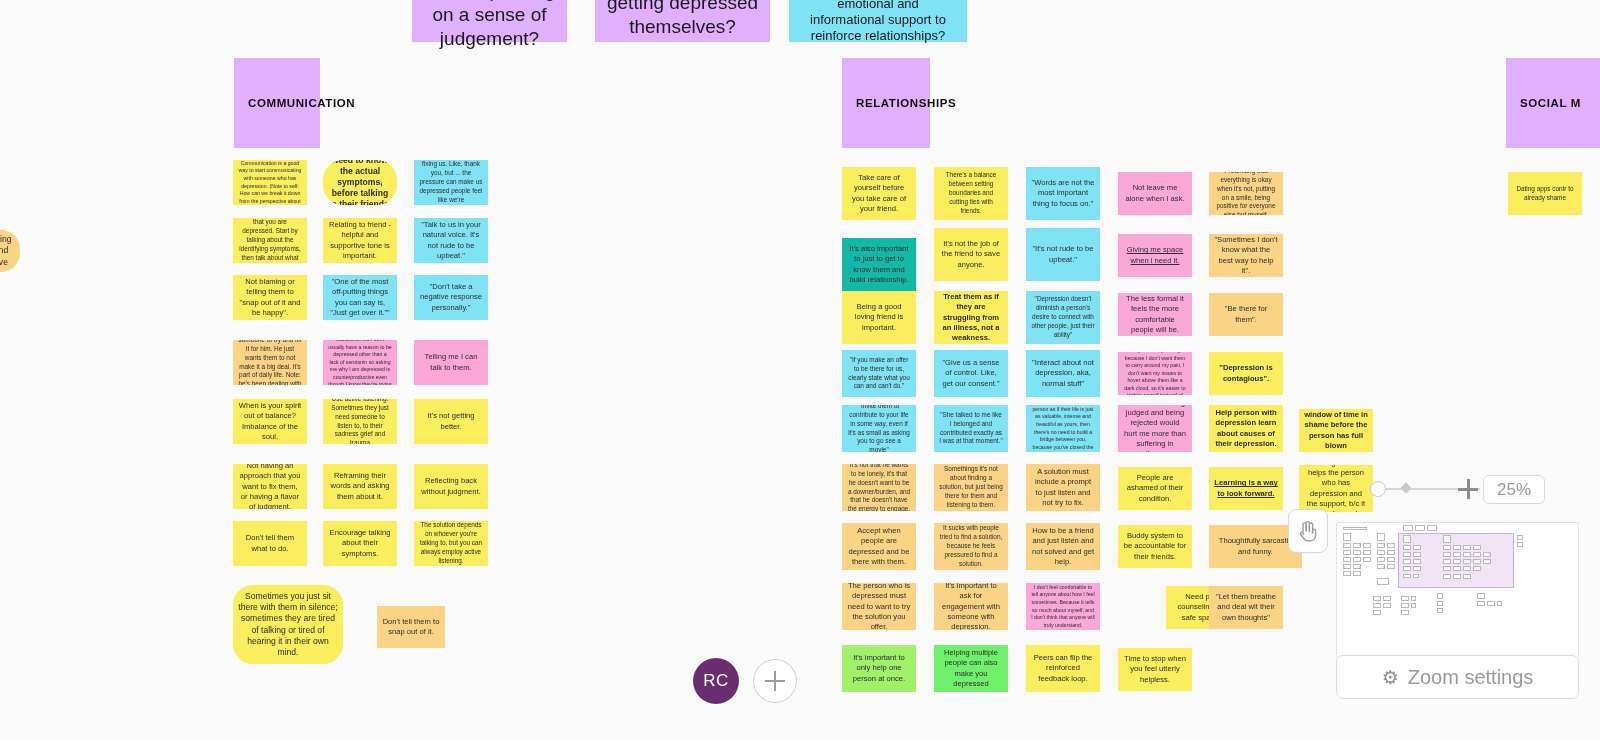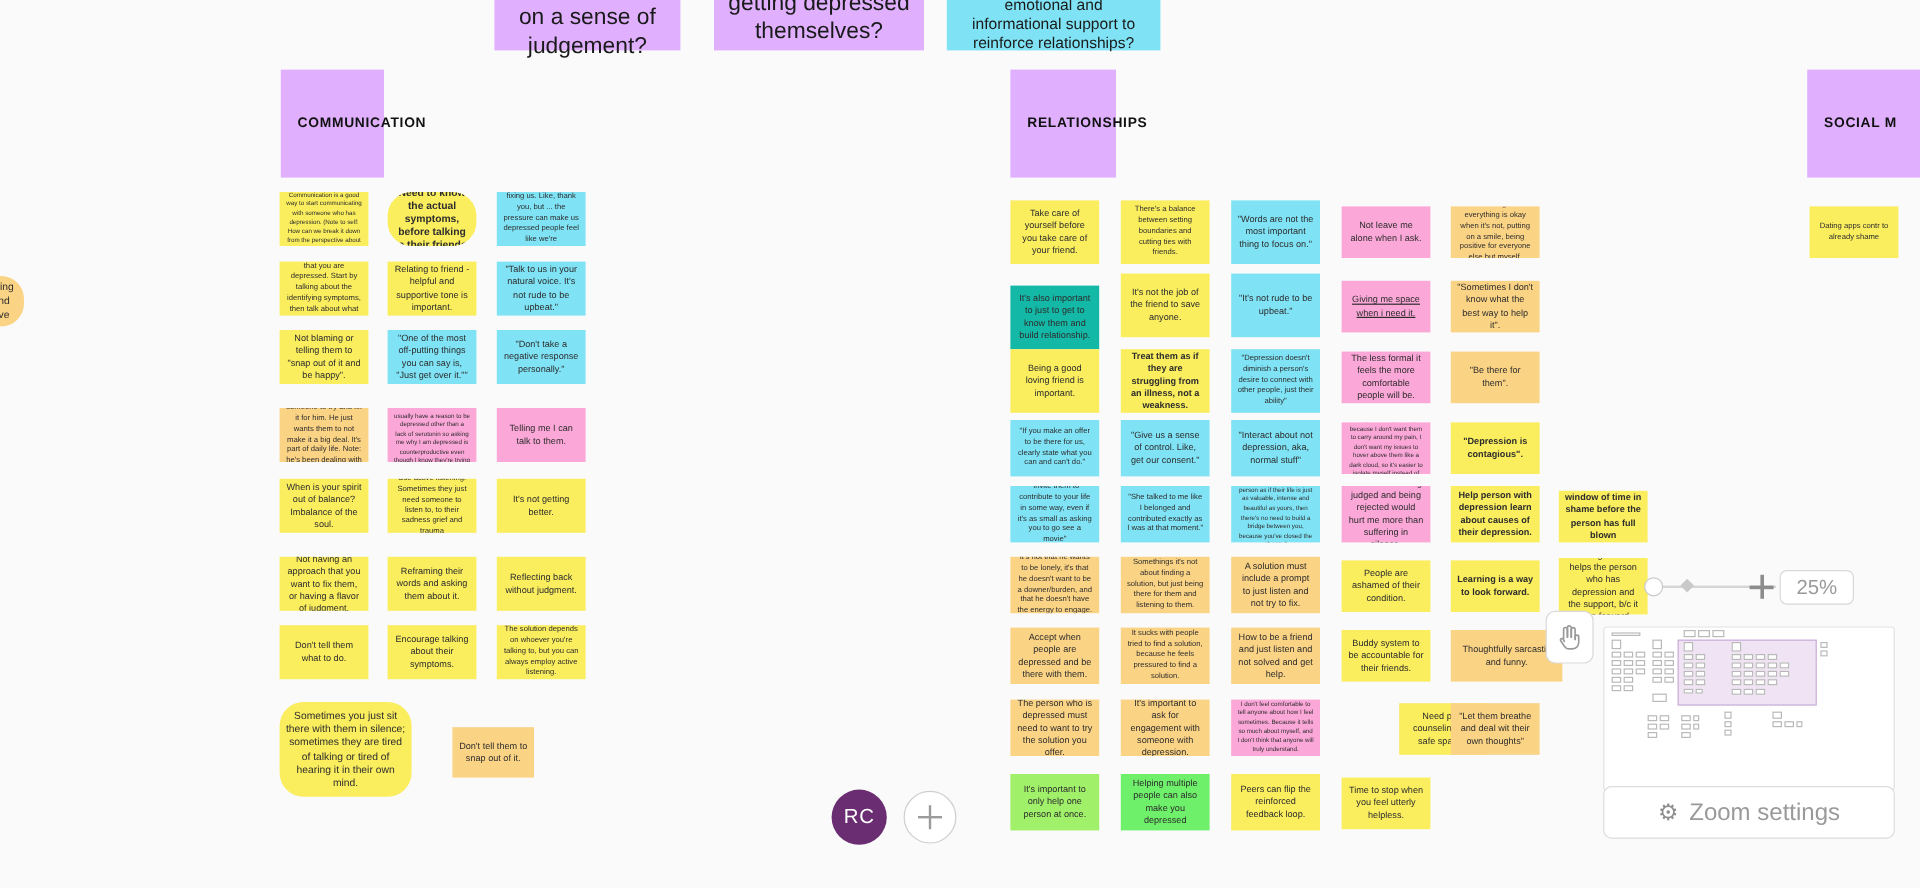--- a/index.html
+++ b/index.html
@@ -357,21 +357,21 @@
     </div>
   <div class="note sz-s" style="left:934px; top:464px; width:74px; height:47px; background:#fbd385;">
       <span>Somethings it's not about finding a solution, but just being there for them and listening to them.</span>
     </div>
   <div class="note sz-m" style="left:1026px; top:464px; width:74px; height:47px; background:#fbd385;">
       <span>A solution must include a prompt to just listen and not try to fix.</span>
     </div>
   <div class="note sz-m" style="left:1118px; top:467px; width:74px; height:43px; background:#faed5e;">
       <span>People are ashamed of their condition.</span>
     </div>
-  <div class="note sz-m bold" style="left:1209px; top:467px; width:74px; height:43px; background:#faed5e;">
+  <div class="note sz-m bold" style="left:1209px; top:467px; width:74px; height:43px; background:#faed5e;text-decoration:underline;">
       <span>Learning is a way to look forward.</span>
     </div>
   <div class="note sz-m" style="left:1299px; top:465px; width:74px; height:47px; background:#faed5e;">
       <span>Looking forward helps the person who has depression and the support, b/c it looks forward.</span>
     </div>
 
   <div class="note sz-m" style="left:842px; top:523px; width:74px; height:47px; background:#fbd385;">
       <span>Accept when people are depressed and be there with them.</span>
     </div>
   <div class="note sz-s" style="left:934px; top:523px; width:74px; height:47px; background:#fbd385;">

